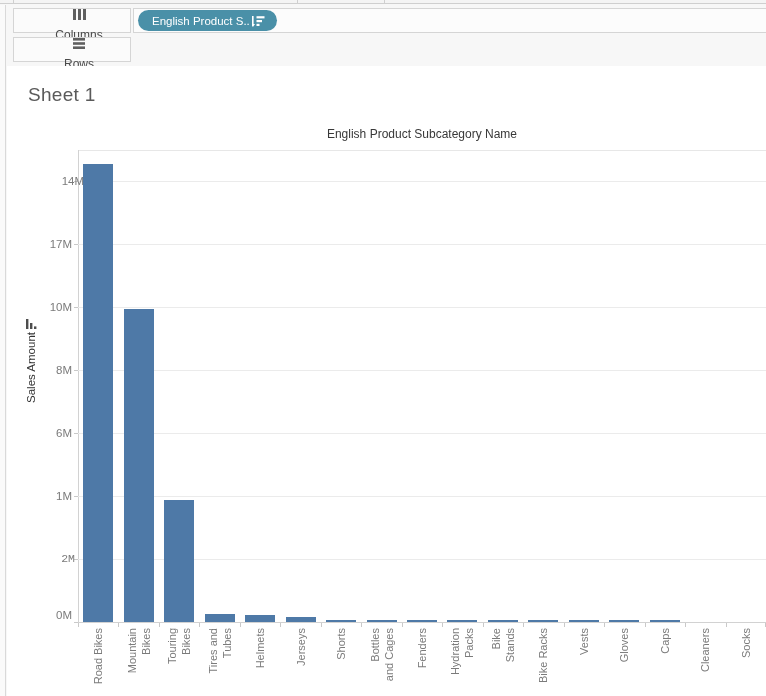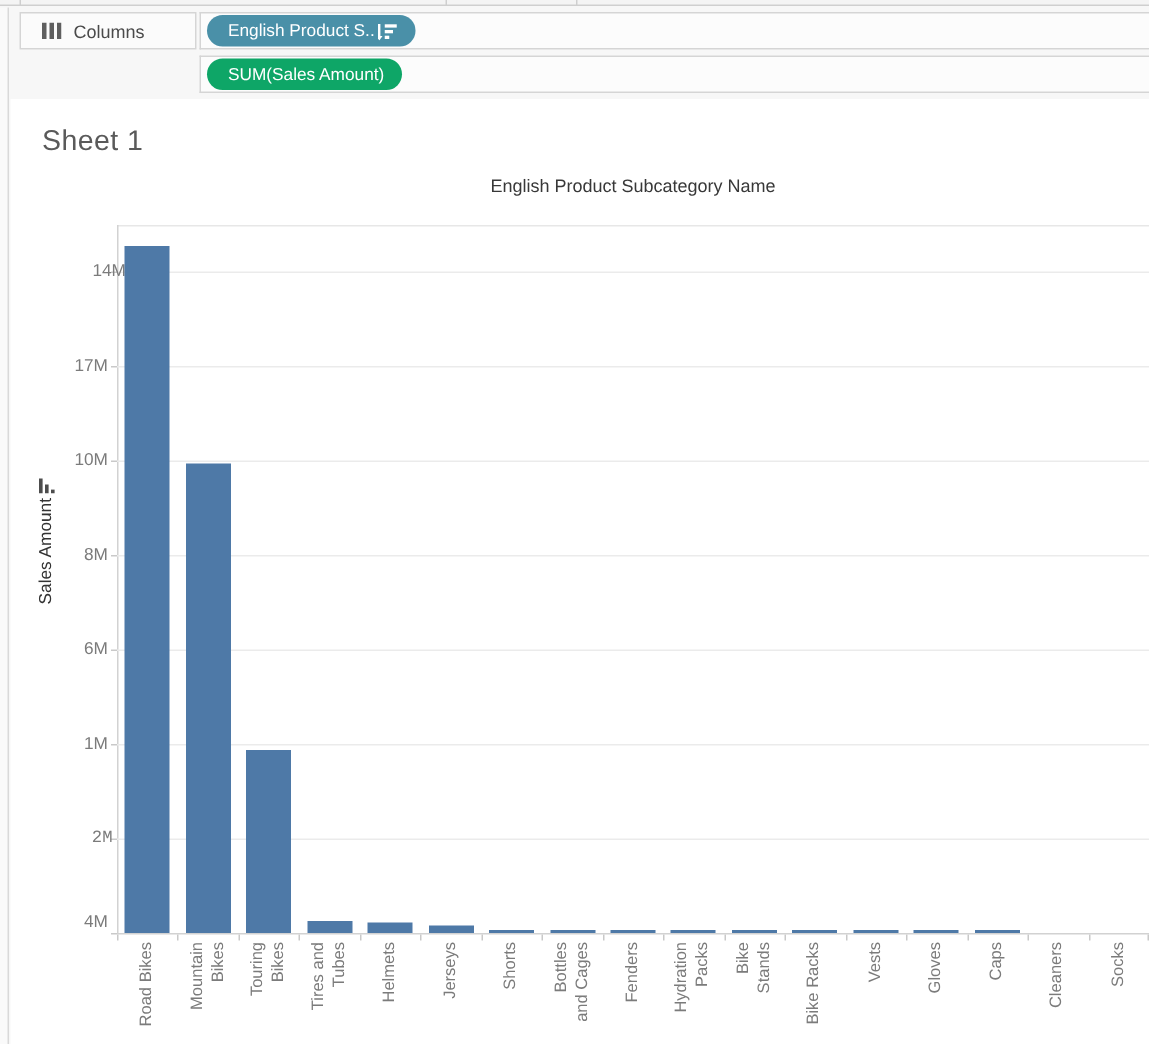--- a/index.html
+++ b/index.html
@@ -8,31 +8,31 @@
   .app { position:relative; width:766px; height:696px; background:#f7f7f7; overflow:hidden; }
 
   
   .top-strip { position:absolute; left:0; top:0; width:766px; height:4px; background:#f4f4f4; border-bottom:1px solid #cfcfcf; }
   .top-strip .vline { position:absolute; top:0; width:1px; height:4px; background:#cfcfcf; }
 
   
   .left-gutter { position:absolute; left:0; top:5px; width:6px; height:691px; background:#fafafa; border-right:1px solid #d9d9d9; }
 
   
-  .shelf-label-box { position:absolute; left:13px; width:118px; height:25px; background:#fbfbfb; border:1px solid #d5d5d5; display:flex; align-items:center; gap:8px; padding-left:14px; }
+  .shelf-label-box { position:absolute; left:13px; width:118px; height:25px; background:#fbfbfb; border:1px solid #d5d5d5; display:flex; align-items:center; gap:8px; padding-left:14px;flex-direction:column; }
   .shelf-box { position:absolute; left:133px; width:633px; height:25px; background:#fcfcfc; border:1px solid #d5d5d5; border-right:none; display:flex; align-items:center; padding-left:4px; }
   .row1 { top:8px; } .row2 { top:37px; }
   .shelf-label-text { font-size:12px; color:#4a4a4a; }
   .pill { height:21px; border-radius:11px; display:flex; align-items:center; padding:0 12px 0 14px; gap:2px; cursor:pointer; }
   .pill-text { font-size:11.5px; color:#ffffff; white-space:nowrap; }
 
   
   .card { position:absolute; left:7px; top:66px; width:759px; height:630px; background:#ffffff; }
   .sheet-title { position:absolute; left:28px; top:84px; font-size:19px; color:#5a5a5a; letter-spacing:.3px; }
-  .chart-title { position:absolute; left:78px; top:117px; width:688px; text-align:center; font-size:12px; color:#383838; }
+  .chart-title { position:absolute; left:78px; top:127px; width:688px; text-align:center; font-size:12px; color:#383838; }
 
   
   .plot-top-border { position:absolute; left:78px; top:150px; width:688px; height:1px; background:#e7e7e7; }
   .y-axis-line { position:absolute; left:78px; top:150px; width:1px; height:472px; background:#d2d2d2; }
   .x-base-line { position:absolute; left:78px; top:622px; width:688px; height:1px; background:#d2d2d2; }
   .gridline { position:absolute; height:1px; background:#ebebeb; }
   .ytick { position:absolute; width:4px; height:1px; background:#c9c9c9; }
   .xtick { position:absolute; width:1px; height:4px; background:#c9c9c9; }
   .ytick-label { position:absolute; width:42px; text-align:right; font-size:11.5px; color:#7b7b7b; line-height:14px; }
   .bar { position:absolute; background:#4E79A7; }
@@ -79,24 +79,29 @@
           <rect x="0" y="1" width="1.6" height="8" fill="#ffffff"></rect>
           <path d="M -1.2 9 L 3 9 L 0.9 12 Z" fill="#ffffff"></path>
           <rect x="4.5" y="1.2" width="8" height="2.2" fill="#ffffff"></rect>
           <rect x="4.5" y="5" width="5.5" height="2.2" fill="#ffffff"></rect>
           <rect x="4.5" y="8.8" width="3" height="2.2" fill="#ffffff"></rect>
         </svg>
       </span>
     </div>
   </div>
 
-  <div class="shelf-box row2">
-    <div class="pill" id="rows-pill" style="background: rgb(14, 166, 103);">
-      <span class="pill-text">SUM(Sales Amount)</span>
-    </div>
+  <div class="shelf-label-box row2">
+    <span class="icon-flex">
+      <svg width="12" height="11" viewBox="0 0 12 11">
+          <rect x="0" y="0" width="12" height="2.6" fill="#5f5f5f"></rect>
+          <rect x="0" y="4.2" width="12" height="2.6" fill="#5f5f5f"></rect>
+          <rect x="0" y="8.4" width="12" height="2.6" fill="#5f5f5f"></rect>
+        </svg>
+    </span>
+    <span class="shelf-label-text">Rows</span>
   </div>
 
   <div class="card"></div>
   <div class="sheet-title">Sheet 1</div>
   <div class="chart-title">English Product Subcategory Name</div>
 
   <div class="y-axis-title-wrap">
     <span class="axis-sort-icon icon-flex">
       <svg width="11" height="11" viewBox="0 0 11 11">
         <rect x="0" y="1" width="2.4" height="10" fill="#4d4d4d"></rect>
@@ -106,21 +111,21 @@
     </span>
     <div class="y-axis-title">Sales Amount</div>
   </div>
 
   <div class="plot-top-border"></div>
   <div class="y-axis-line"></div>
   <div class="x-base-line"></div>
 
   <div id="plot-layer">
       <div class="ytick" style="left: 74px; top: 622px;"></div>
-      <div class="ytick-label" style="left: 30px; top: 608px;">4M</div>
+      <div class="ytick-label" style="left: 30px; top: 608px;">0M</div>
       <div class="gridline" style="left: 78px; top: 559.067px; width: 688px;"></div>
       <div class="ytick" style="left: 74px; top: 559.067px;"></div>
       <div class="ytick-label" style="left: 33px; top: 552.067px; font-family: Liberation Mono, monospace;">2M</div>
       <div class="gridline" style="left: 78px; top: 496.133px; width: 688px;"></div>
       <div class="ytick" style="left: 74px; top: 496.133px;"></div>
       <div class="ytick-label" style="left: 30px; top: 489.133px;">1M</div>
       <div class="gridline" style="left: 78px; top: 433.2px; width: 688px;"></div>
       <div class="ytick" style="left: 74px; top: 433.2px;"></div>
       <div class="ytick-label" style="left: 30px; top: 426.2px;">6M</div>
       <div class="gridline" style="left: 78px; top: 370.267px; width: 688px;"></div>

